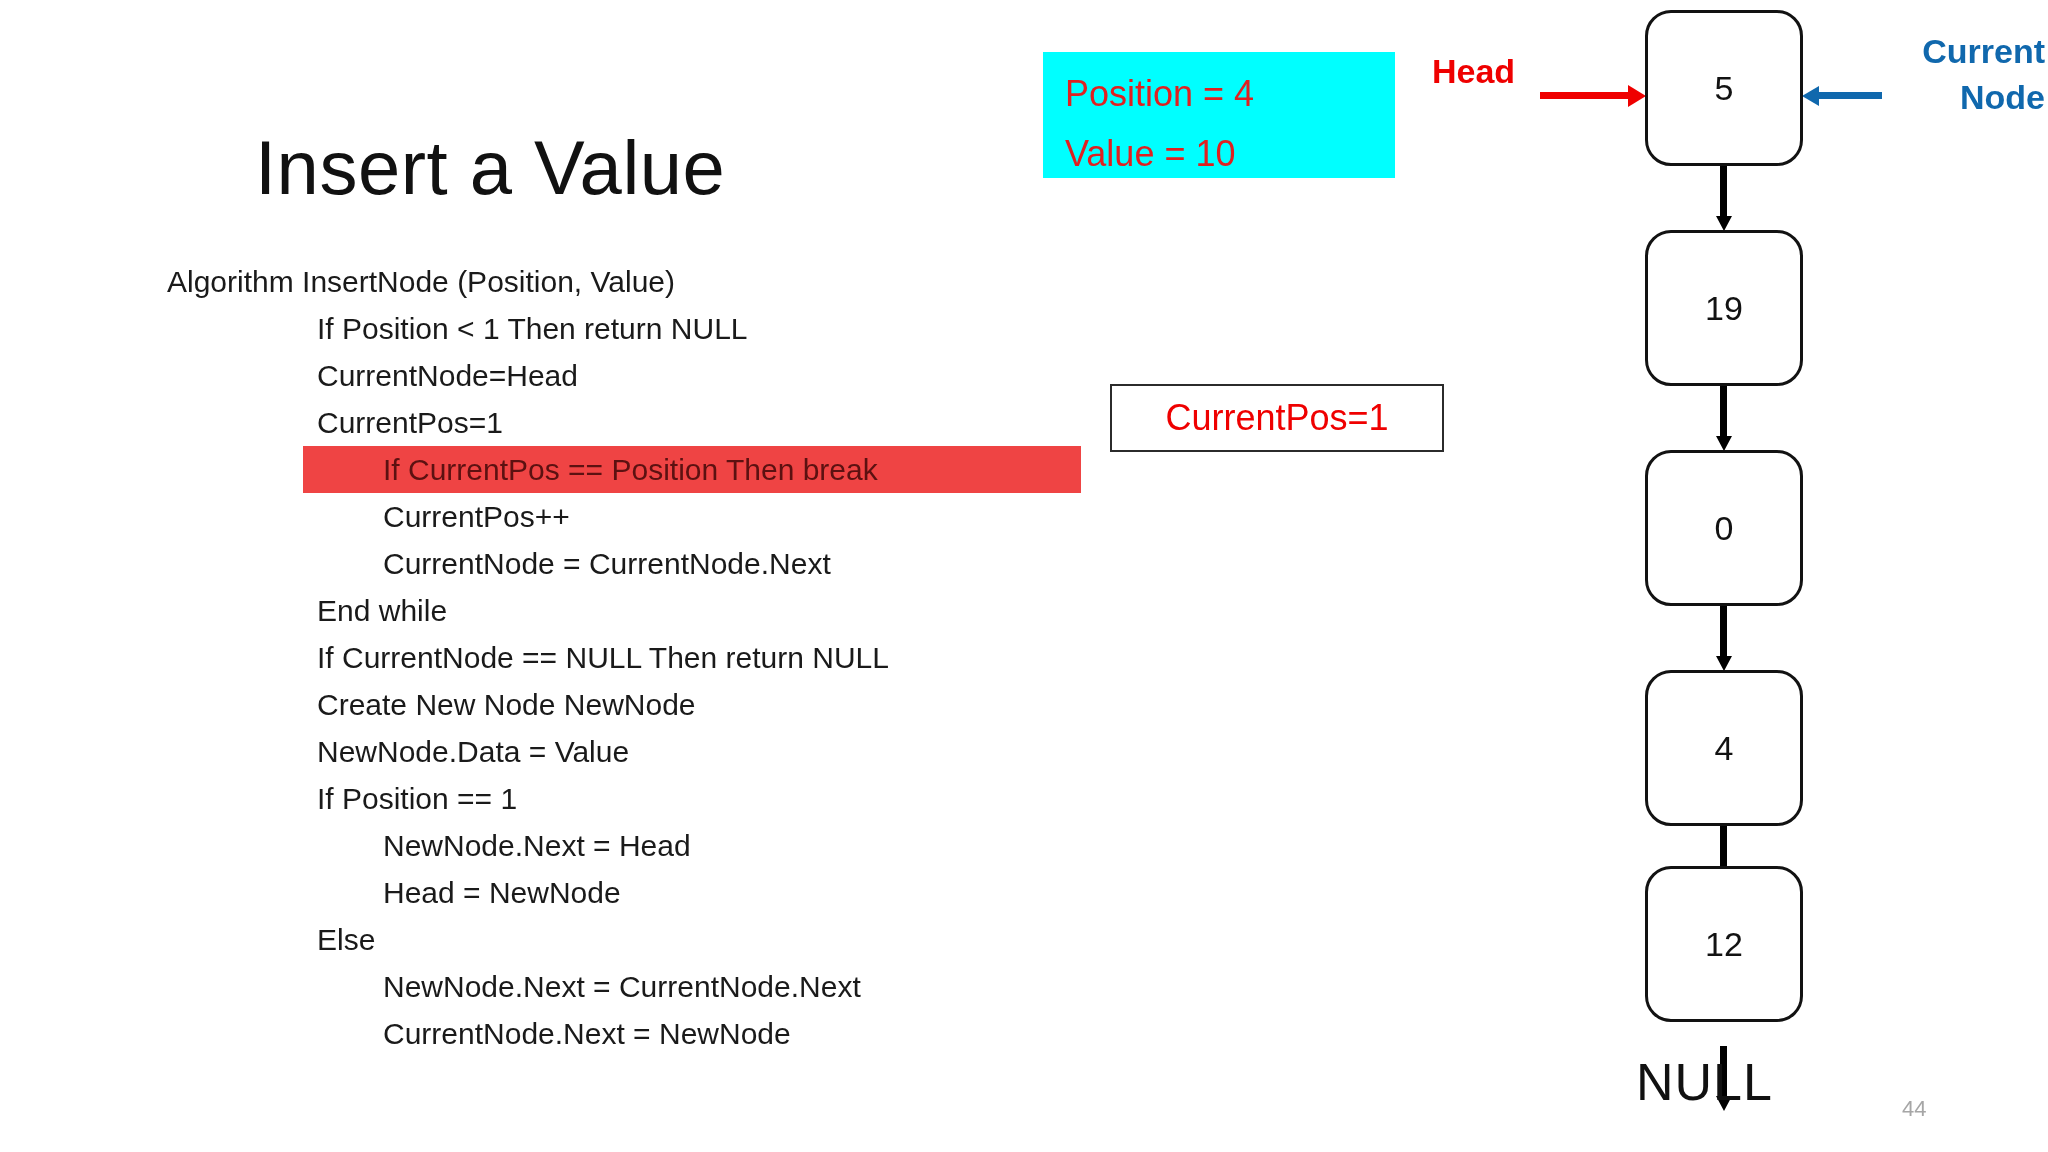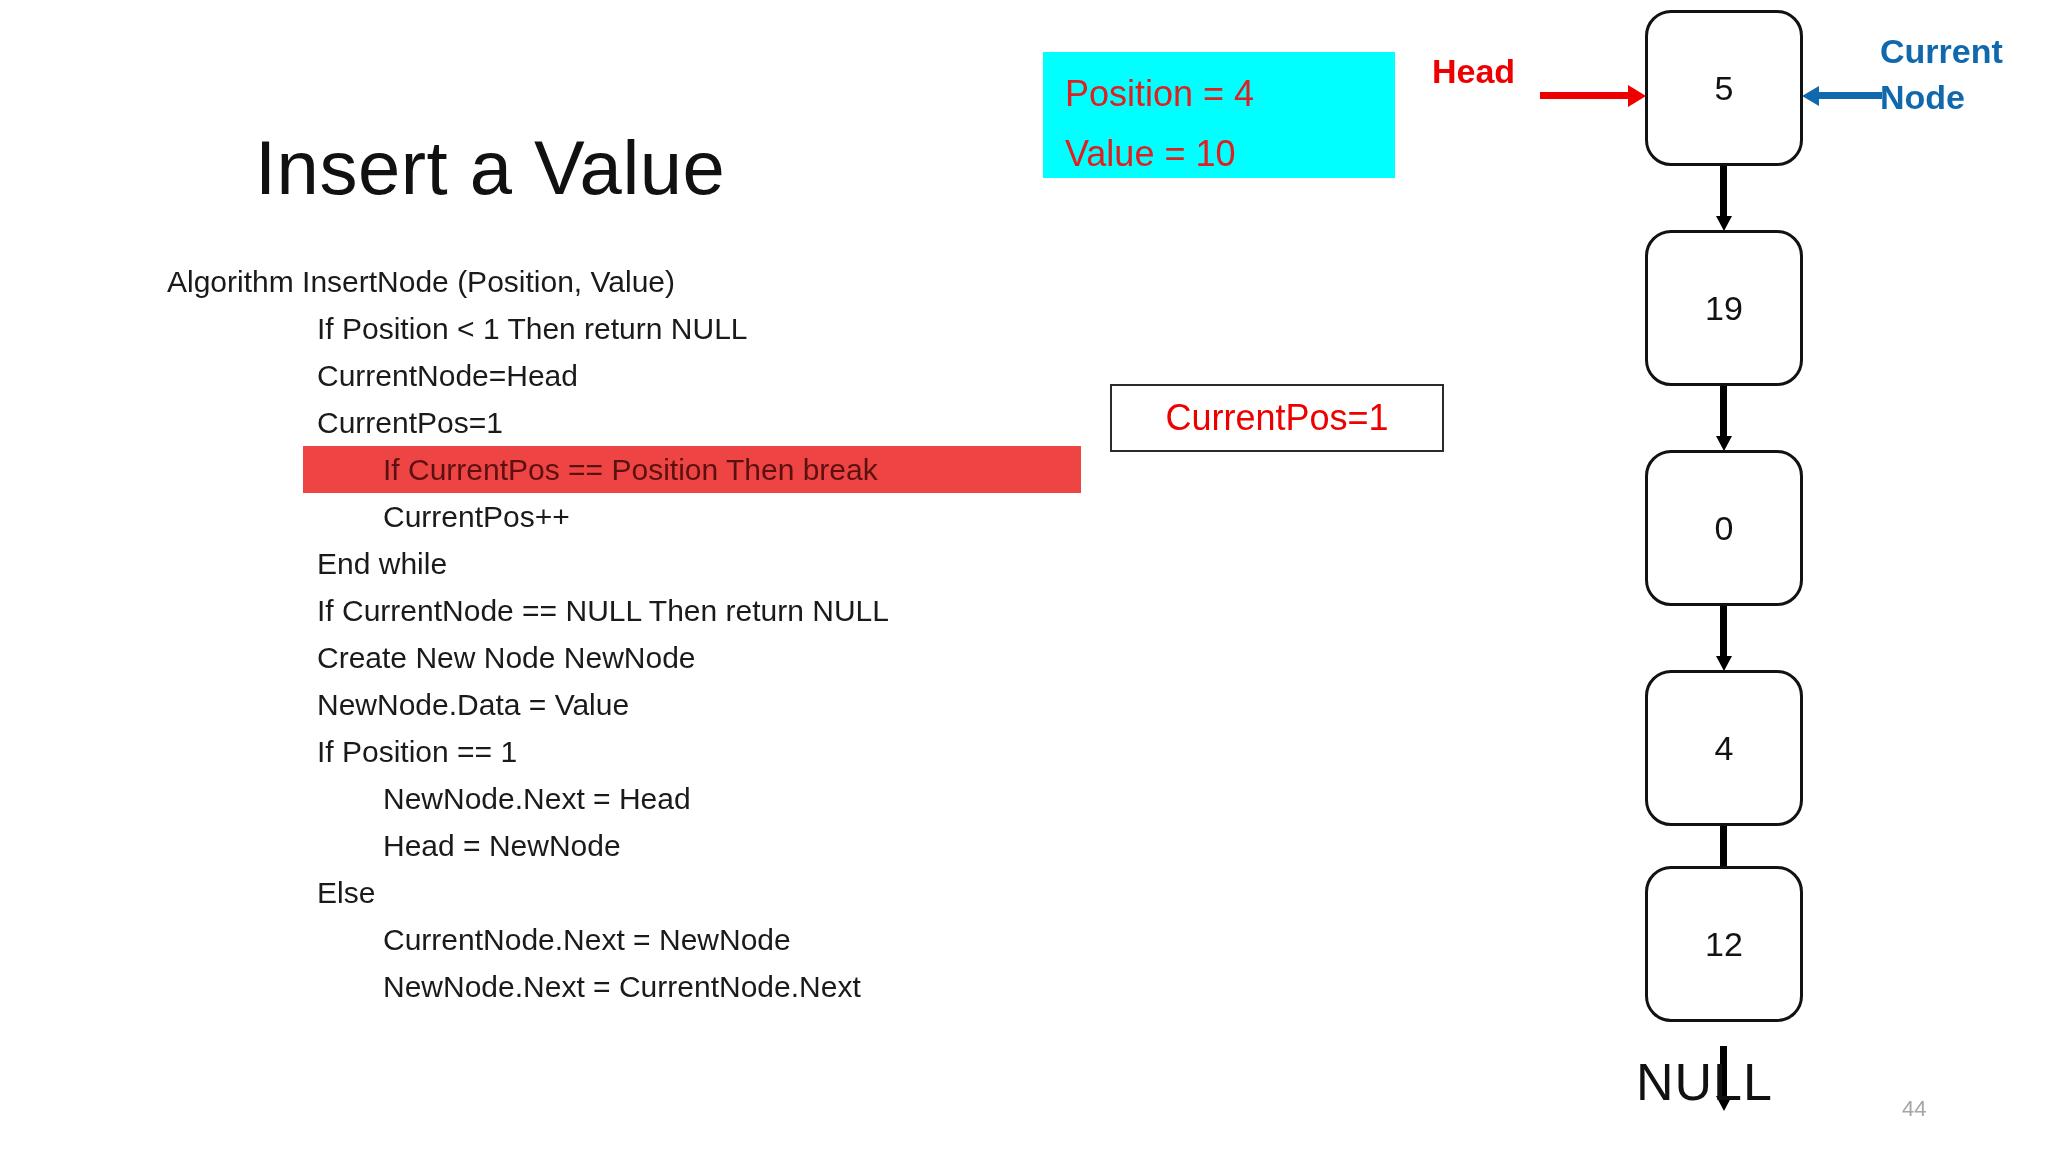--- a/index.html
+++ b/index.html
@@ -187,21 +187,21 @@
 
   
   #current-node-label {
     position: absolute;
     left: 1880px;
     top: 28px;
     width: 165px;
     font-size: 34px;
     font-weight: bold;
     color: #1068ad;
-    text-align: left;
+    text-align: right;
     line-height: 46px;
   }
   #current-arrow {
     position: absolute;
     left: 1802px;
     top: 86px;
     width: 80px;
     height: 20px;
   }
   #current-arrow .c-shaft {
@@ -239,30 +239,31 @@
 
   <div id="slide-title">Insert a Value</div>
 
   <div id="algorithm">
     <div class="code-line">Algorithm InsertNode (Position, Value)</div>
     <div class="code-line lvl1">If Position &lt; 1 Then return NULL</div>
     <div class="code-line lvl1">CurrentNode=Head</div>
     <div class="code-line lvl1">CurrentPos=1</div>
     <div class="code-line highlight">If CurrentPos == Position Then break</div>
     <div class="code-line lvl2">CurrentPos++</div>
+    <div class="code-line lvl2">CurrentNode = CurrentNode.Next</div>
     <div class="code-line lvl1">End while</div>
     <div class="code-line lvl1">If CurrentNode == NULL Then return NULL</div>
     <div class="code-line lvl1">Create New Node NewNode</div>
     <div class="code-line lvl1">NewNode.Data = Value</div>
     <div class="code-line lvl1">If Position == 1</div>
     <div class="code-line lvl2">NewNode.Next = Head</div>
     <div class="code-line lvl2">Head = NewNode</div>
     <div class="code-line lvl1">Else</div>
+    <div class="code-line lvl2">NewNode.Next = CurrentNode.Next</div>
     <div class="code-line lvl2">CurrentNode.Next = NewNode</div>
-    <div class="code-line lvl2">NewNode.Next = CurrentNode.Next</div>
   </div>
 
   <div id="param-box">
     <div class="param-line">Position = 4</div>
     <div class="param-line">Value = 10</div>
   </div>
 
   <div id="currentpos-box">
     <span class="cp-text">CurrentPos=1</span>
   </div>

